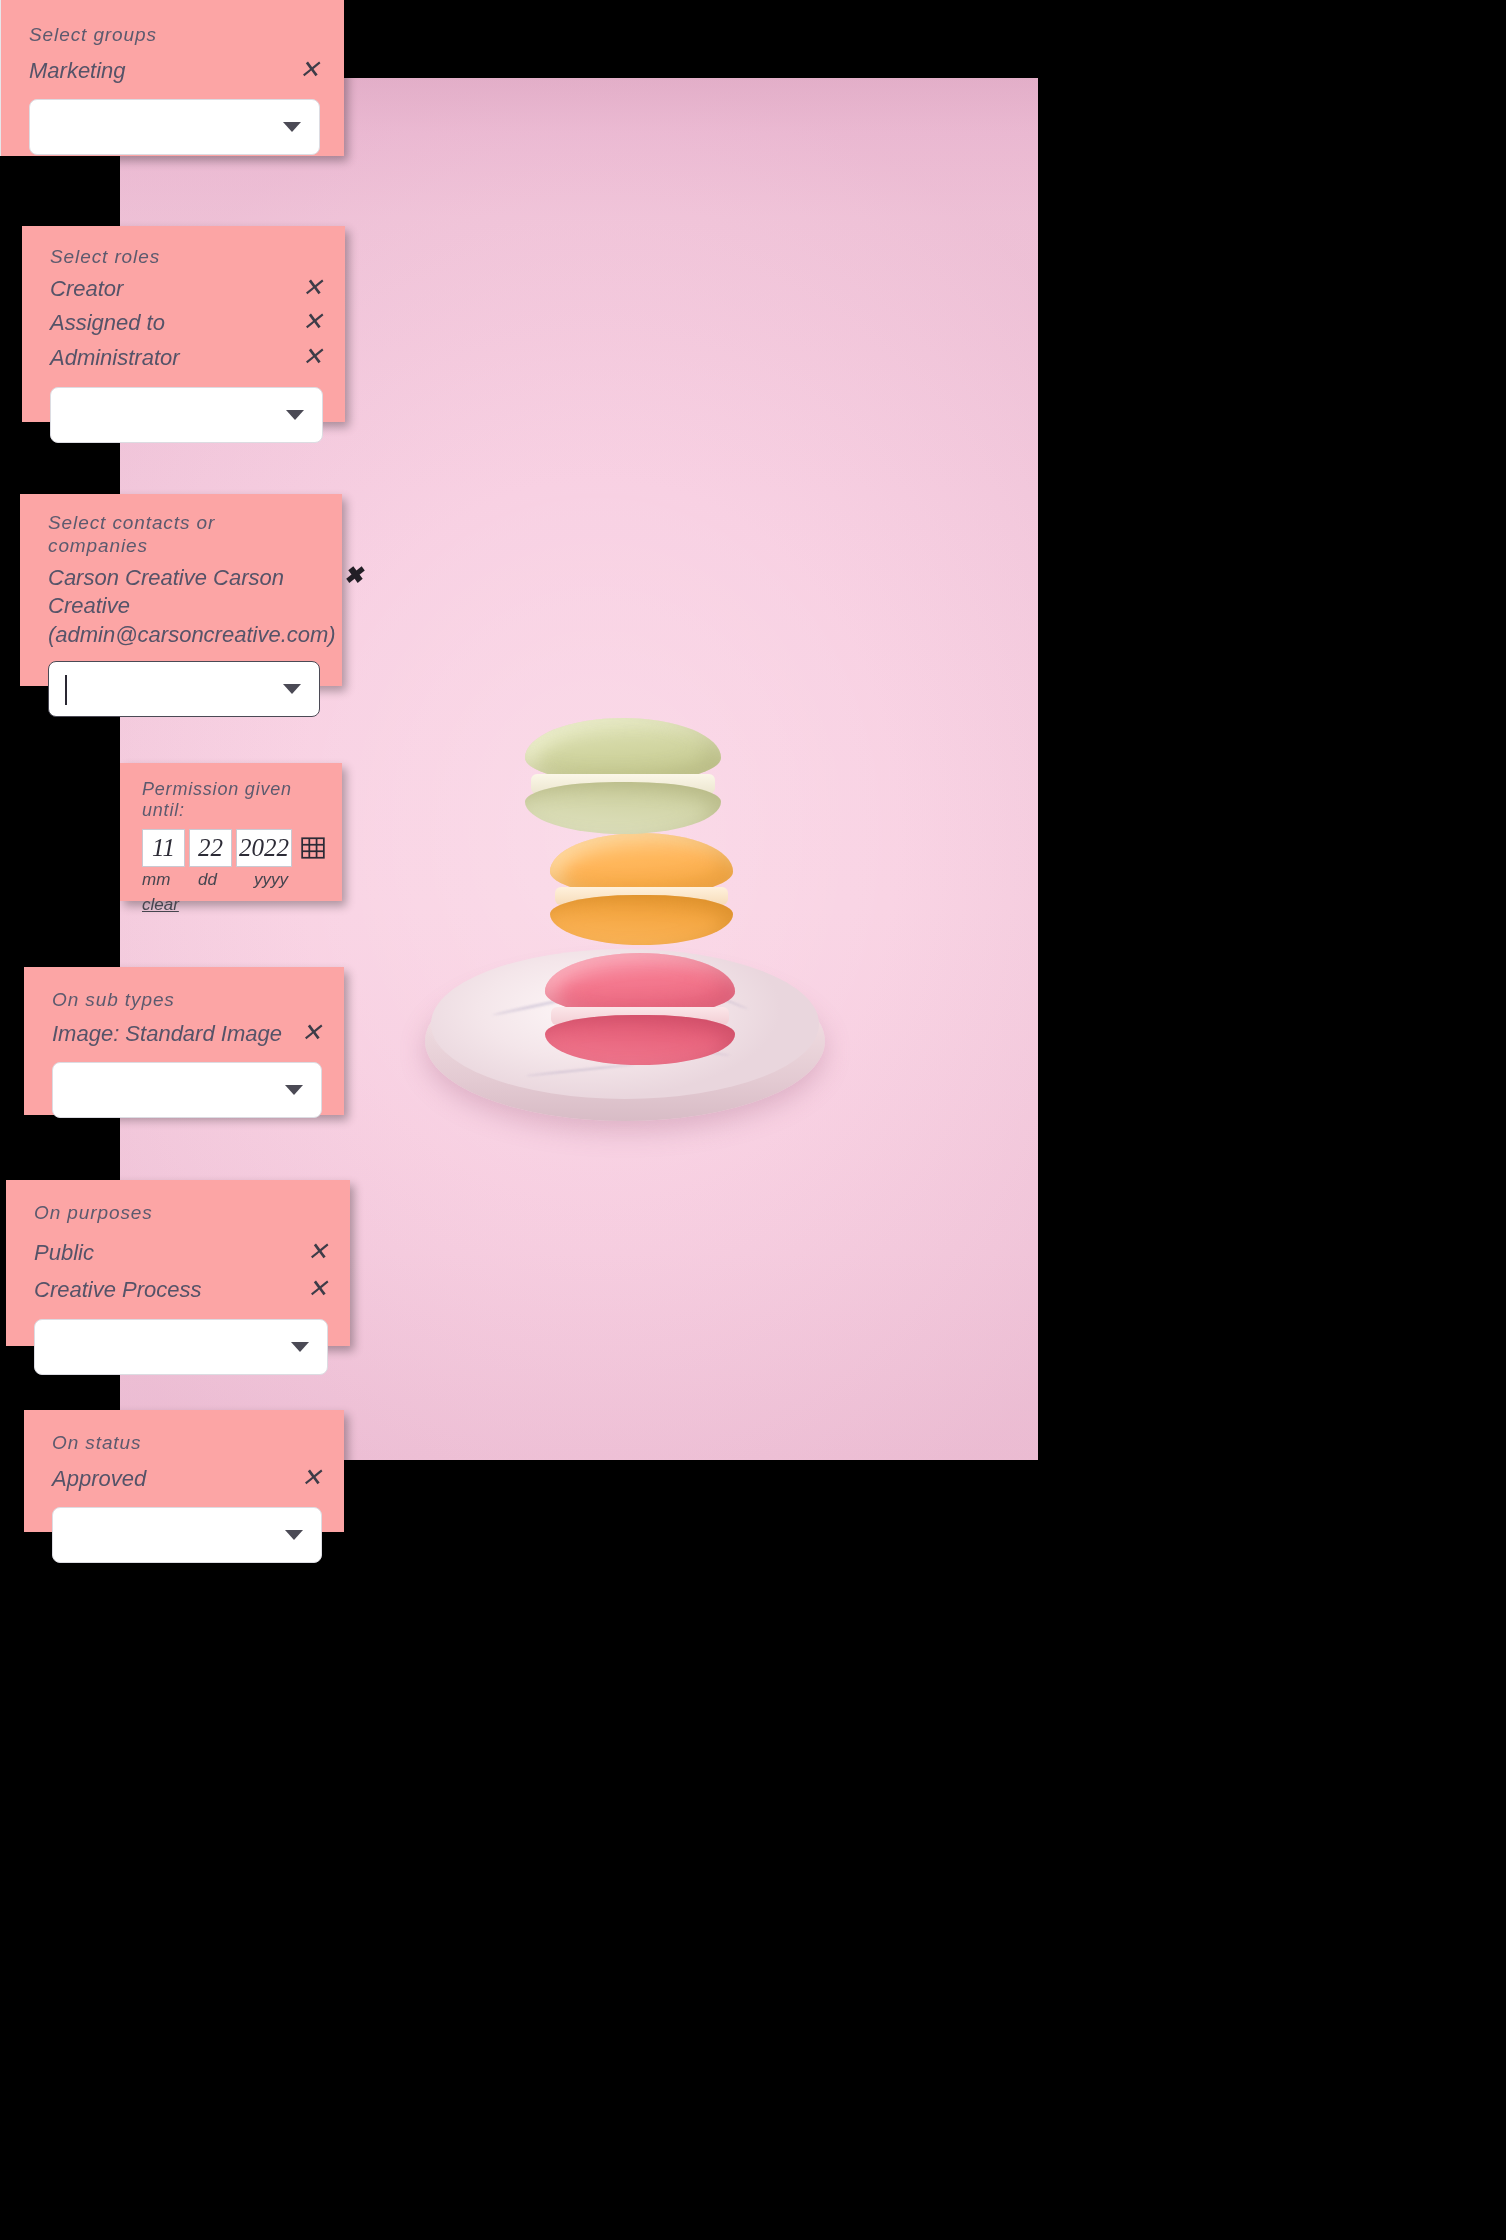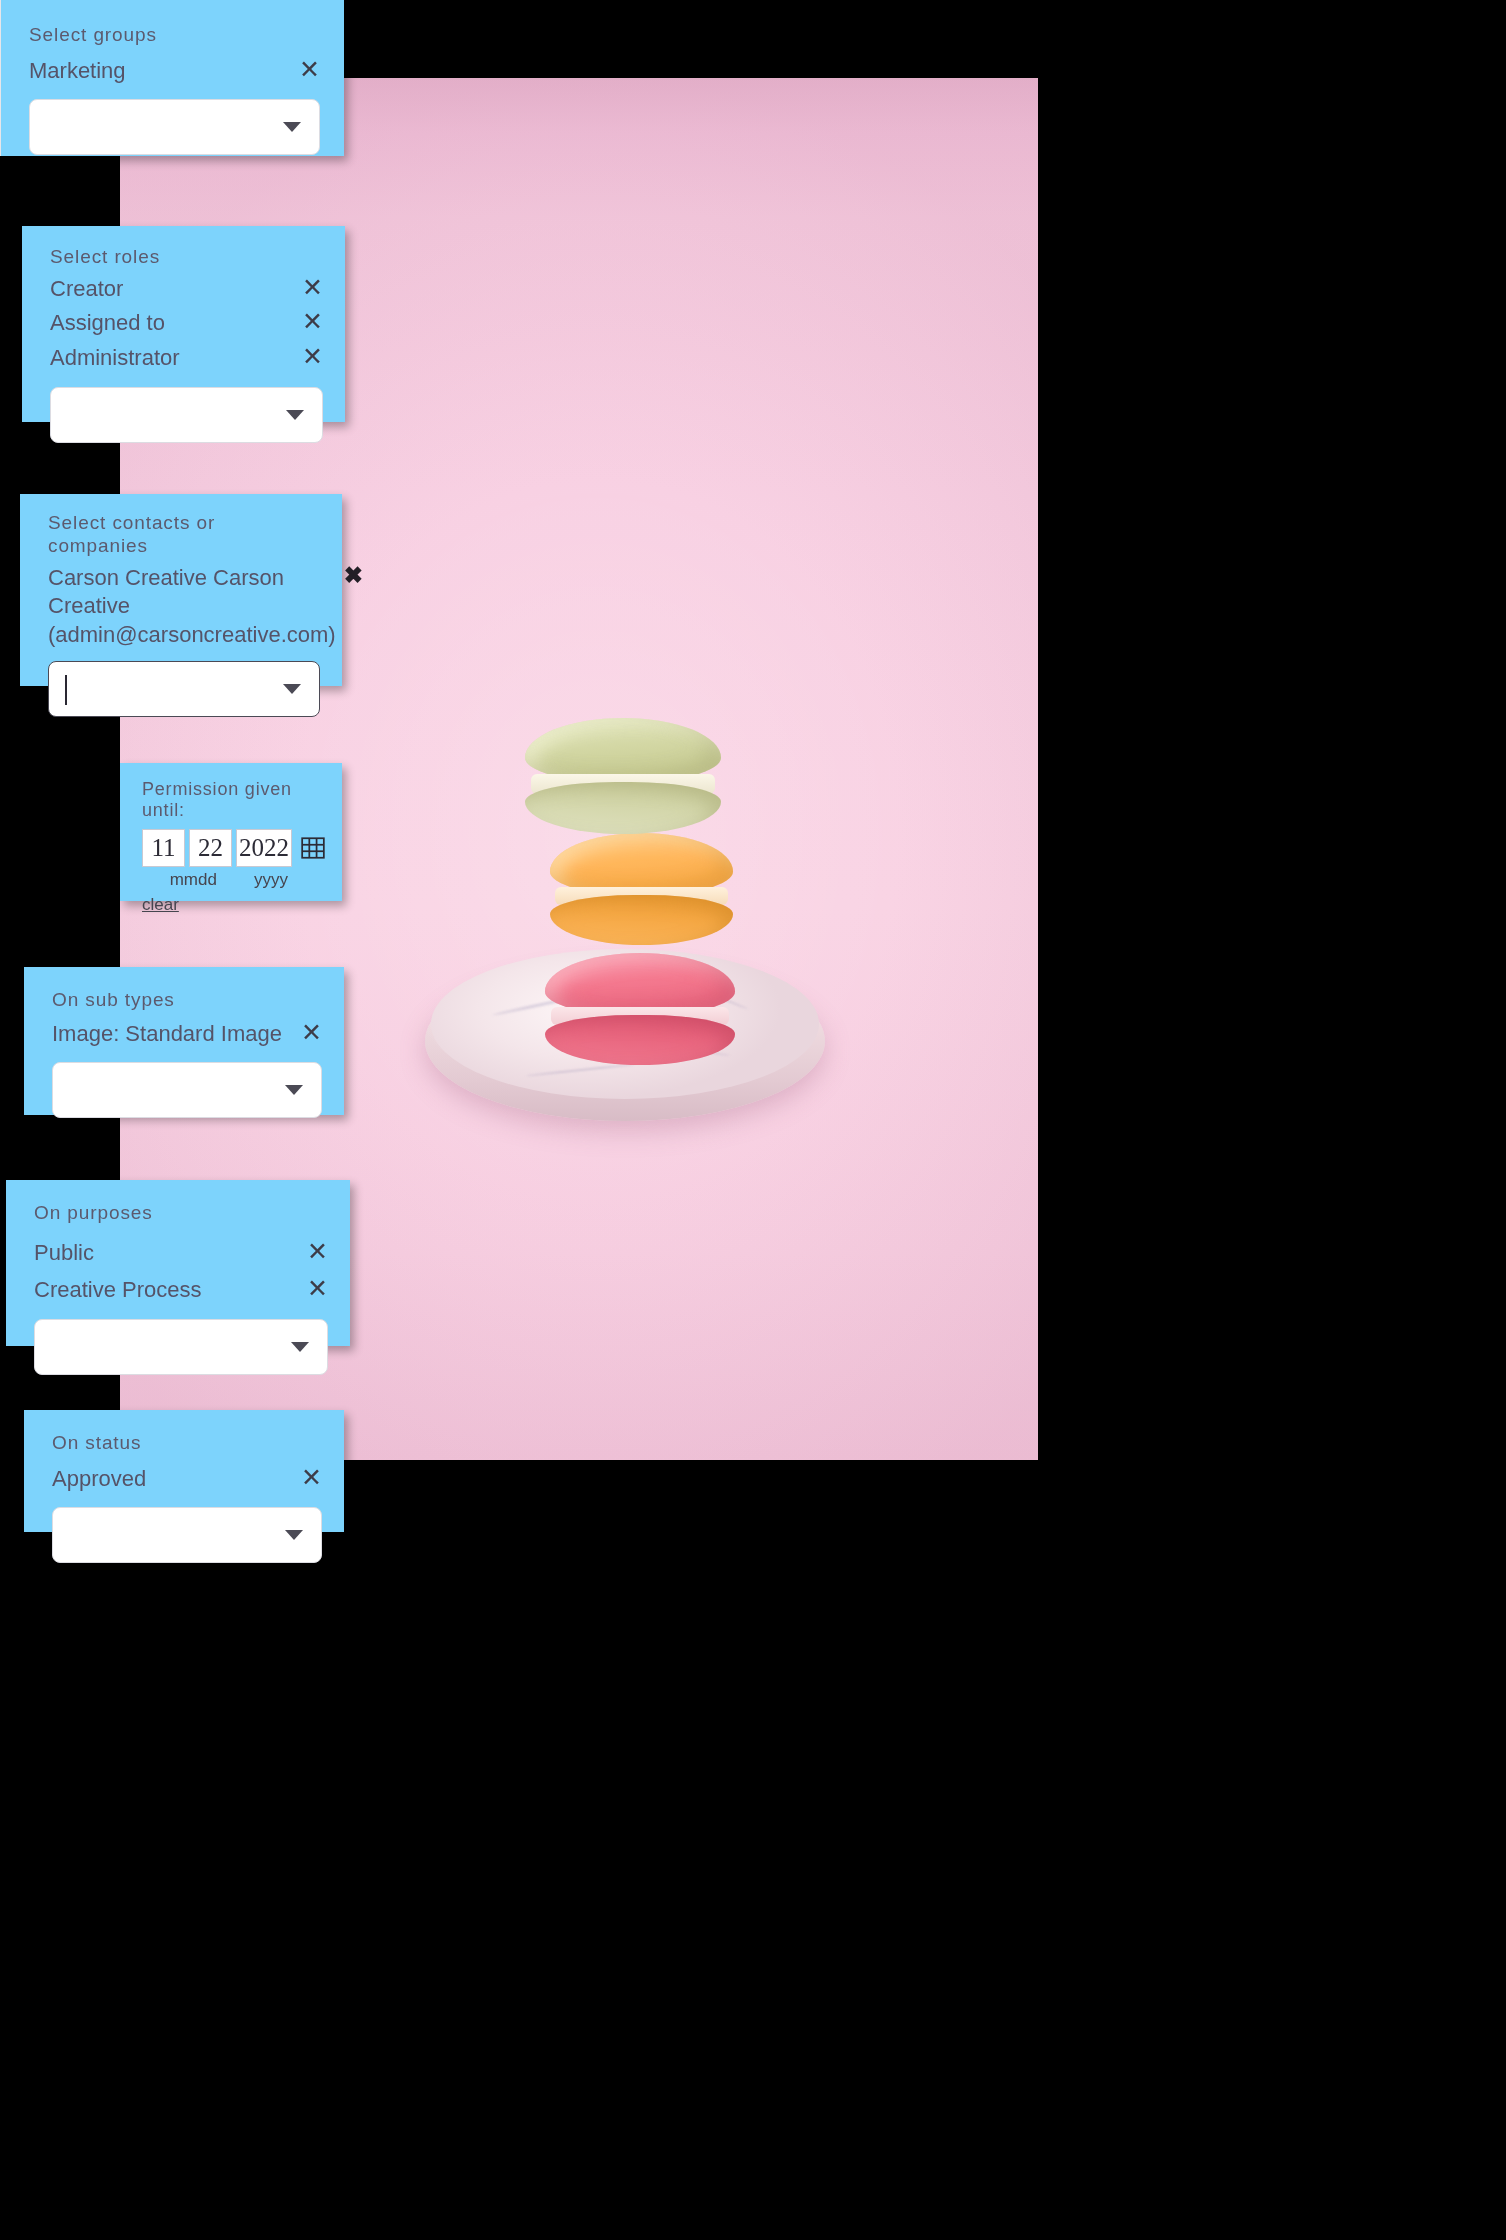--- a/index.html
+++ b/index.html
@@ -135,23 +135,24 @@
   .mac-green .filling { top: 56px; height: 20px; background: linear-gradient(180deg,#fbf7e8,#ece6cf); }
   .mac-green .shell.bottom {
     top: 64px; height: 52px;
     background: linear-gradient(5deg, #dfe1c0 0%, #d2d5a8 60%, #c6c996 100%);
     box-shadow: inset -10px 6px 18px rgba(150,150,95,0.32);
   }
 
   
   .panel {
     position: absolute;
-    background: #7dd3fc;
+    background: #fca5a5;
     box-shadow: 4px 5px 9px rgba(0,0,0,0.30);
     padding: 0;
+    font-style: italic;
   }
 
   .panel-label {
     font-size: 19px;
     letter-spacing: 0.9px;
     color: #5c5a6e;
     font-weight: 400;
     line-height: 1.2;
   }
 
@@ -255,21 +256,21 @@
   .date-input.mm { width: 52px; }
   .date-input.dd { width: 52px; }
   .date-input.yyyy { width: 68px; }
   .cal-icon { margin-left: 4px; width: 26px; height: 26px; flex: 0 0 auto; }
   .date-hints { display: flex; margin-top: 3px; }
   .date-hint {
     font-size: 17px;
     color: #46454f;
     font-family: "Liberation Sans", sans-serif;
   }
-  .date-hint.mm   { width: 56px; text-align: right; }
+  .date-hint.mm   { width: 56px; }
   .date-hint.dd   { width: 56px; }
   .date-hint.yyyy { width: 70px; }
   .clear-link {
     display: inline-block;
     margin-top: 5px;
     font-size: 17px;
     color: #46454f;
     text-decoration: underline;
     cursor: pointer;
   }

